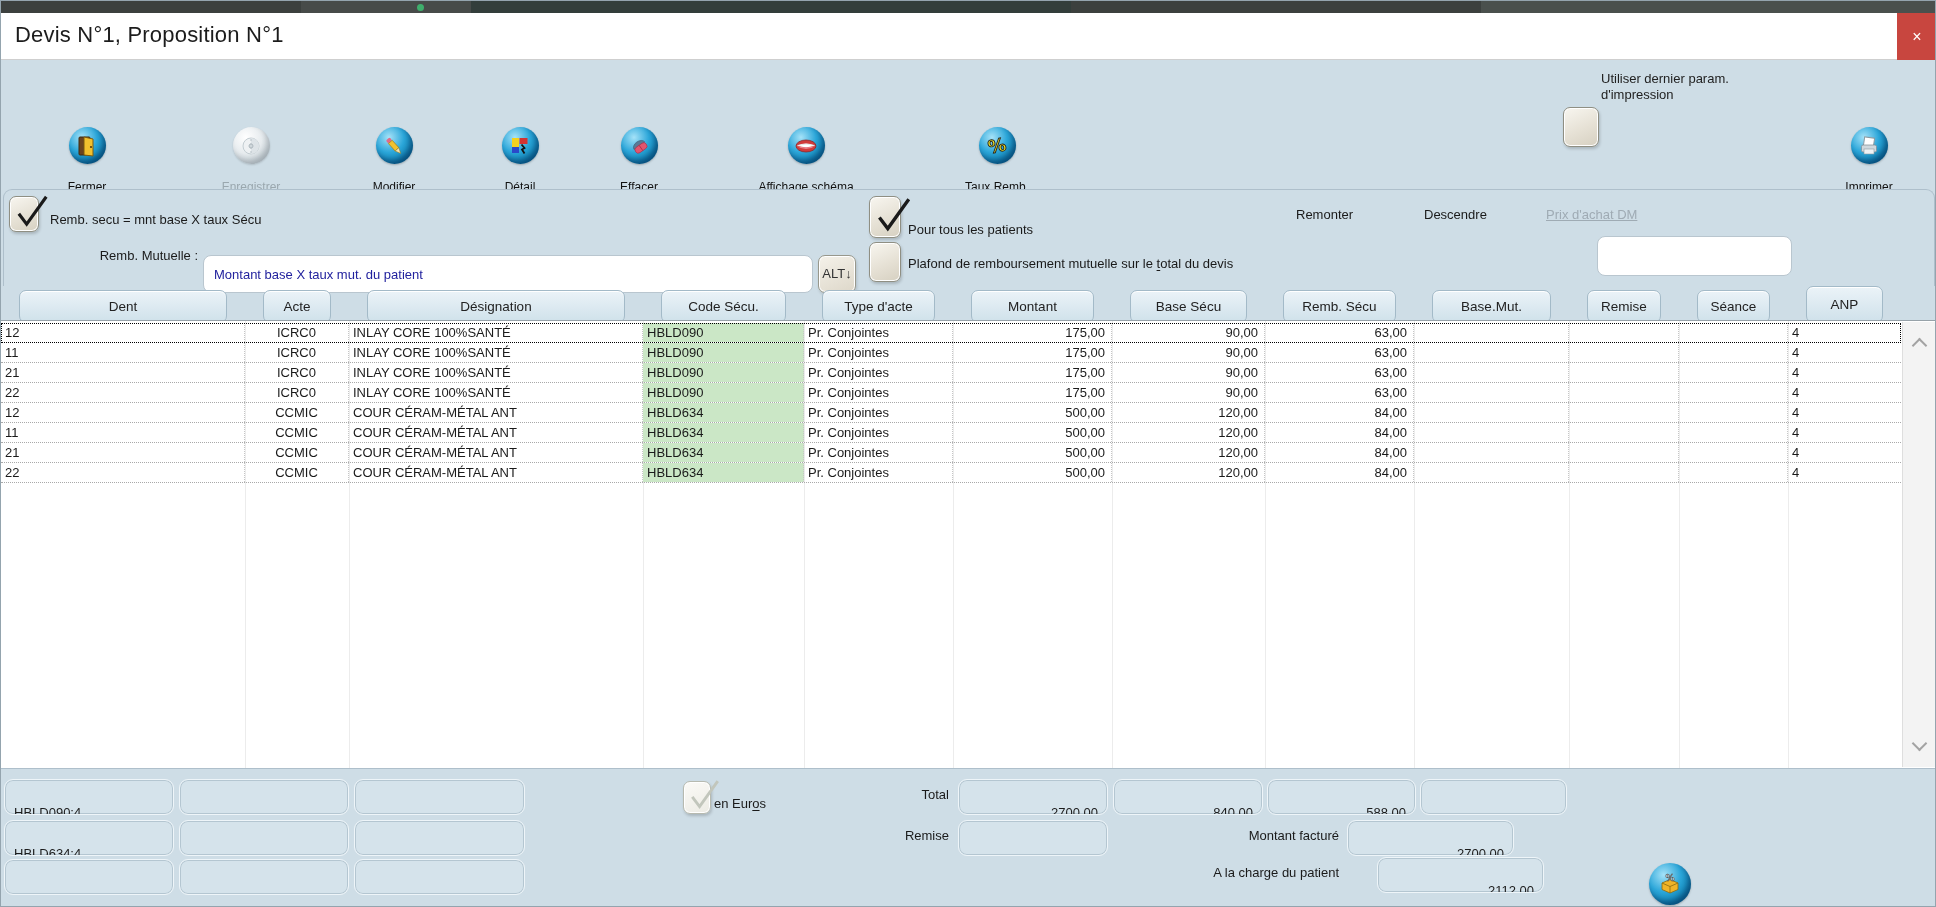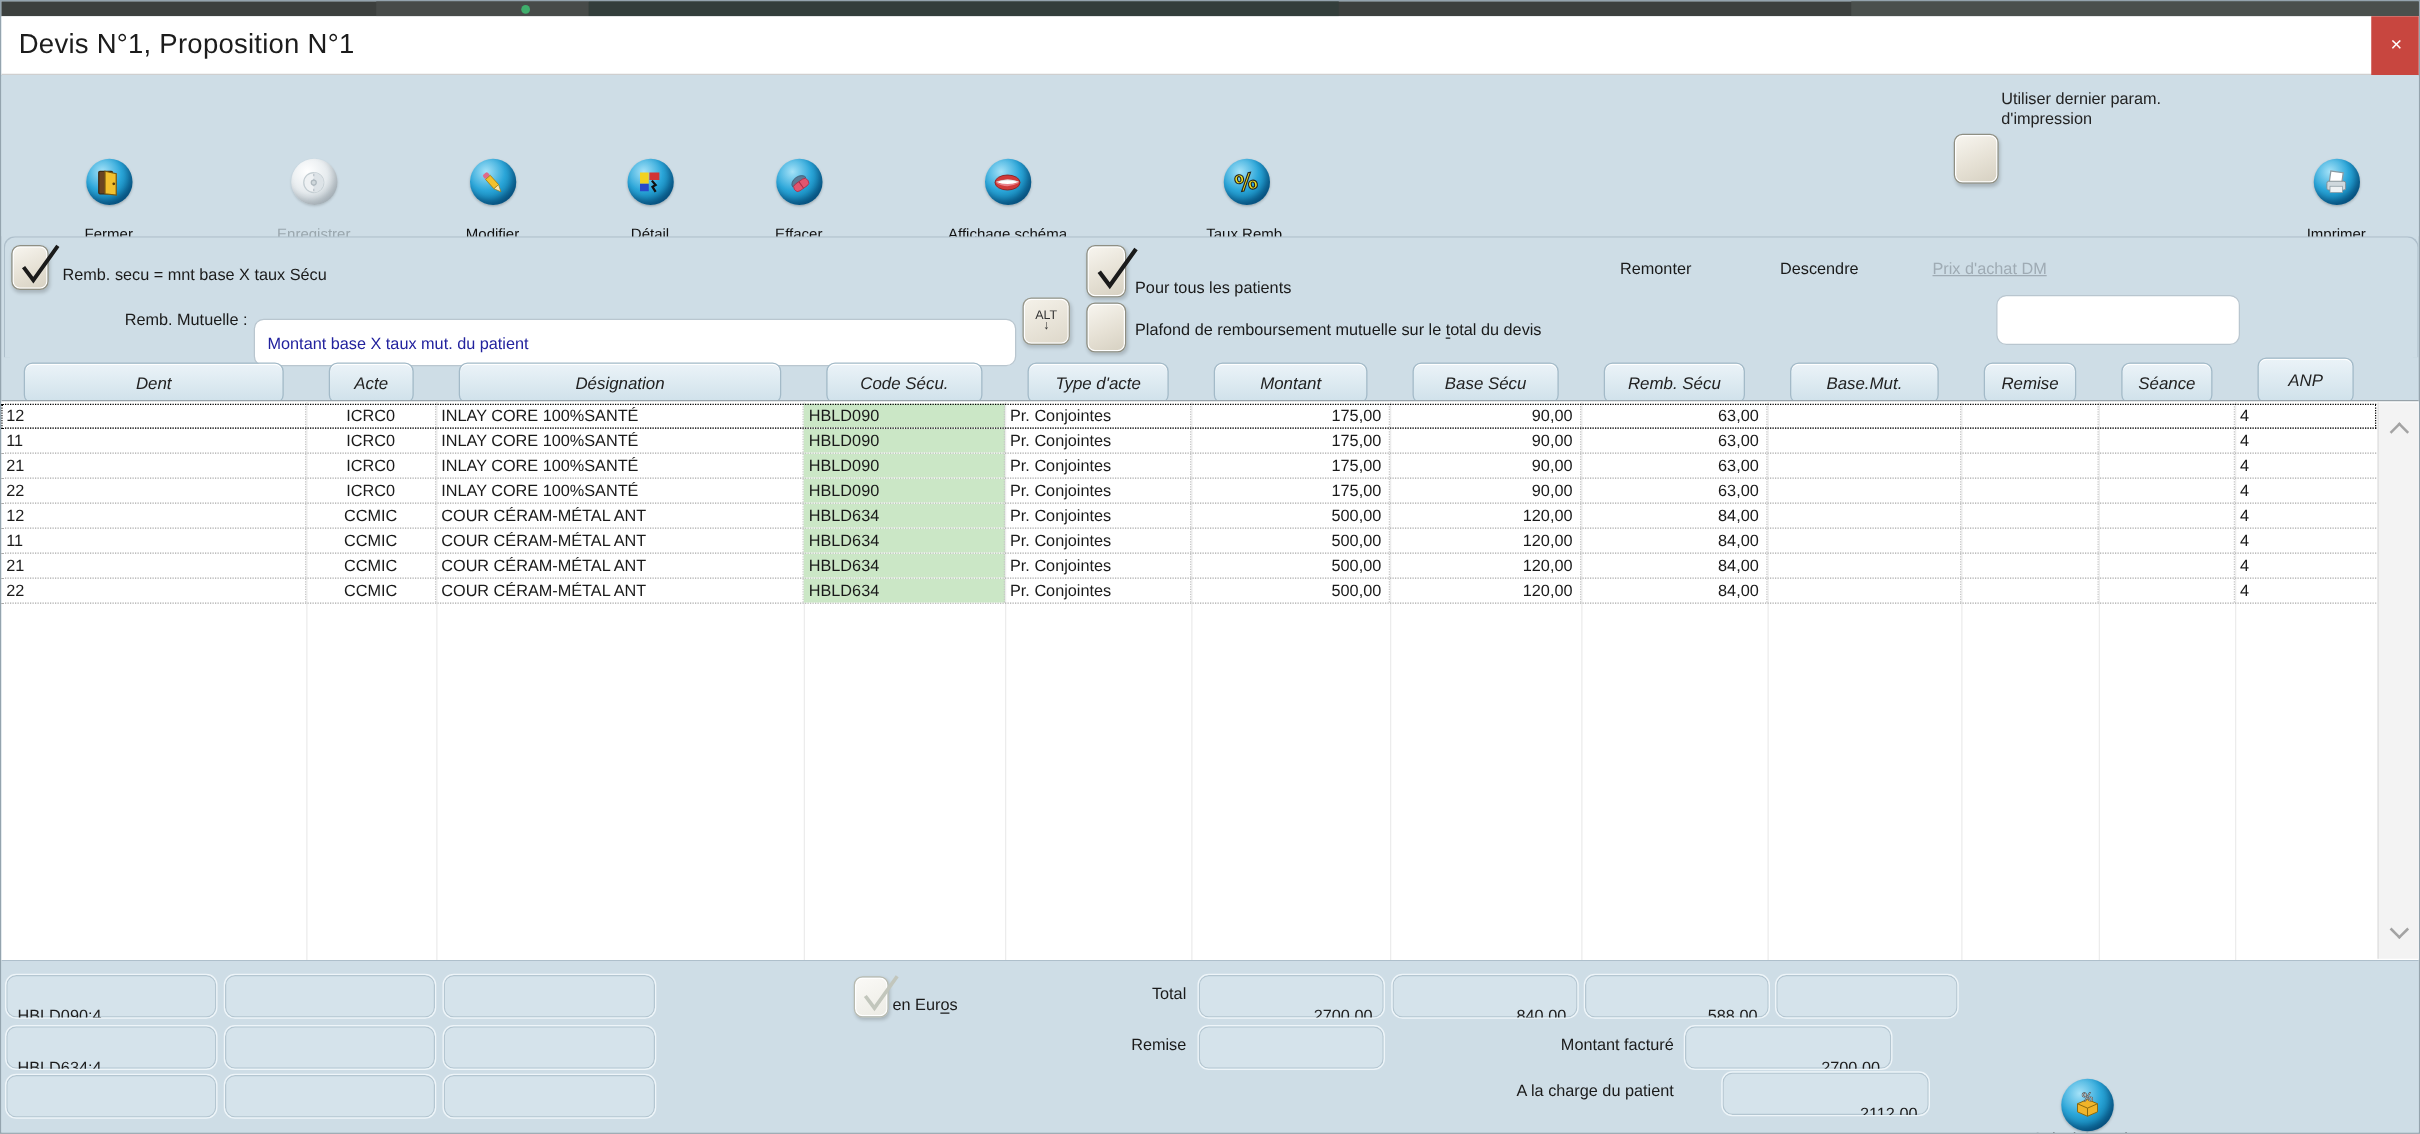--- a/index.html
+++ b/index.html
@@ -44,27 +44,27 @@
   
   .options { position:absolute; left:2px; top:188px; width:1932px; height:97px;
     border:1px solid #aebfcb; border-bottom:none; border-radius:9px 9px 0 0; background:#cedde6; }
   .lbl { position:absolute; font-size:13px; color:#1a1a1a; white-space:nowrap; }
   .lbl.gray { color:#9fabb4; }
   .field { position:absolute; background:#fff; border:1px solid #b9c6cf; border-radius:8px;
     font-family:"Liberation Sans",sans-serif; font-size:13px; padding:0 10px; color:#22229e; outline:none; }
   .altbtn { position:absolute; width:38px; height:38px; border-radius:7px;
     background:linear-gradient(155deg,#f5f2ea,#ddd7c9); border:1px solid #98988c;
     box-shadow: inset 0 0 0 1px #fff, 1px 2px 3px rgba(0,0,0,.15);
-    font-size:10px; color:#333; display:flex; flex-direction:column; align-items:center; justify-content:center; line-height:8px; }
+    font-size:13px; color:#333; display:flex; align-items:center; justify-content:center; line-height:8px;margin-top:17px; }
   
   .thead { position:absolute; left:0; top:285px; width:1900px; height:37px;
     display:grid; grid-template-columns:var(--cols); align-items:end; }
   .hbtn { margin:0 18px; height:33px; border-radius:7px; border:1px solid #a3bac8;
     background:linear-gradient(#ebf3f8,#cfe1ea); box-shadow: inset 0 1px 0 #fff;
-    font-size:13.5px; color:#222; display:flex; align-items:center; justify-content:center;font-style:italic; }
+    font-size:13.5px; color:#222; display:flex; align-items:center; justify-content:center; }
   .hcell.anp .hbtn { height:37px; }
   
   .tbodywrap { position:absolute; left:0; top:319px; width:1936px; height:449px; background:#fff;
     border-top:1px solid #97a2a9; border-bottom:1px solid #aebfcb; }
   .colsep { position:absolute; top:0; bottom:0; width:1px; background:#ececec; }
   .rows { position:absolute; left:0; top:2px; width:1900px; }
   .trow { display:grid; grid-template-columns:var(--cols); height:20px; border-bottom:1px dotted #a9a9a9; }
   .trow.selected { outline:1px dotted #000; outline-offset:-1px; }
   .td { font-size:13px; line-height:19px; white-space:nowrap; overflow:hidden; border-right:1px dotted #c6c6c6; padding:0 4px; }
   .td:last-child { border-right:none; }

